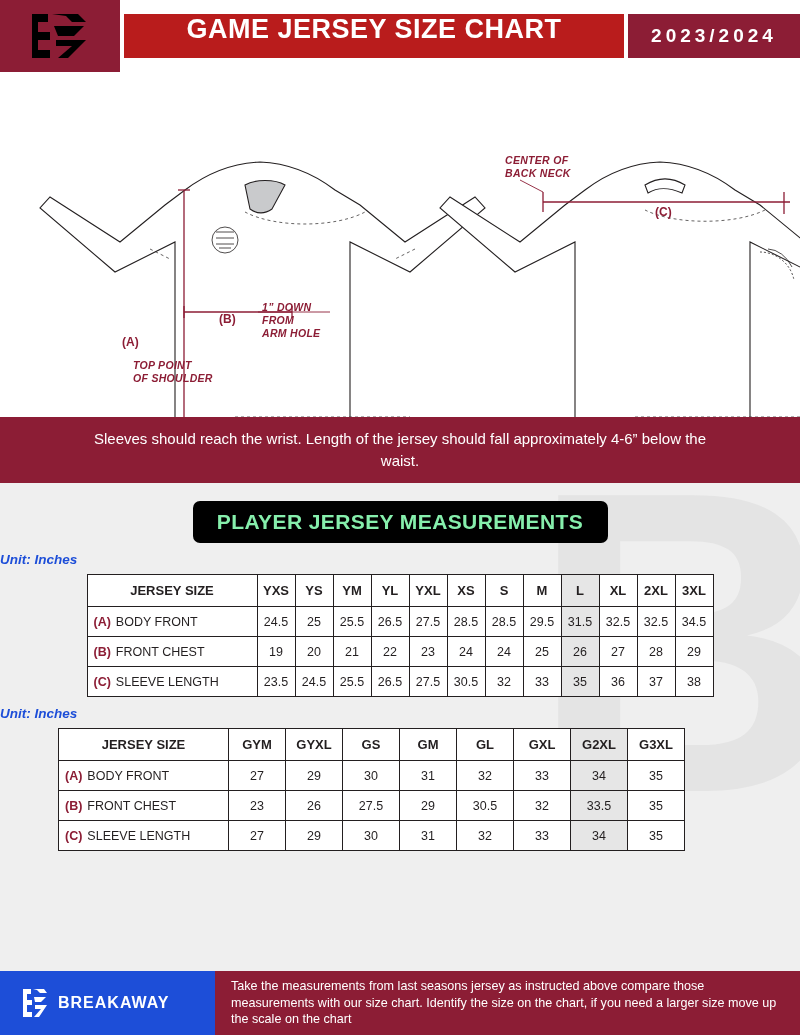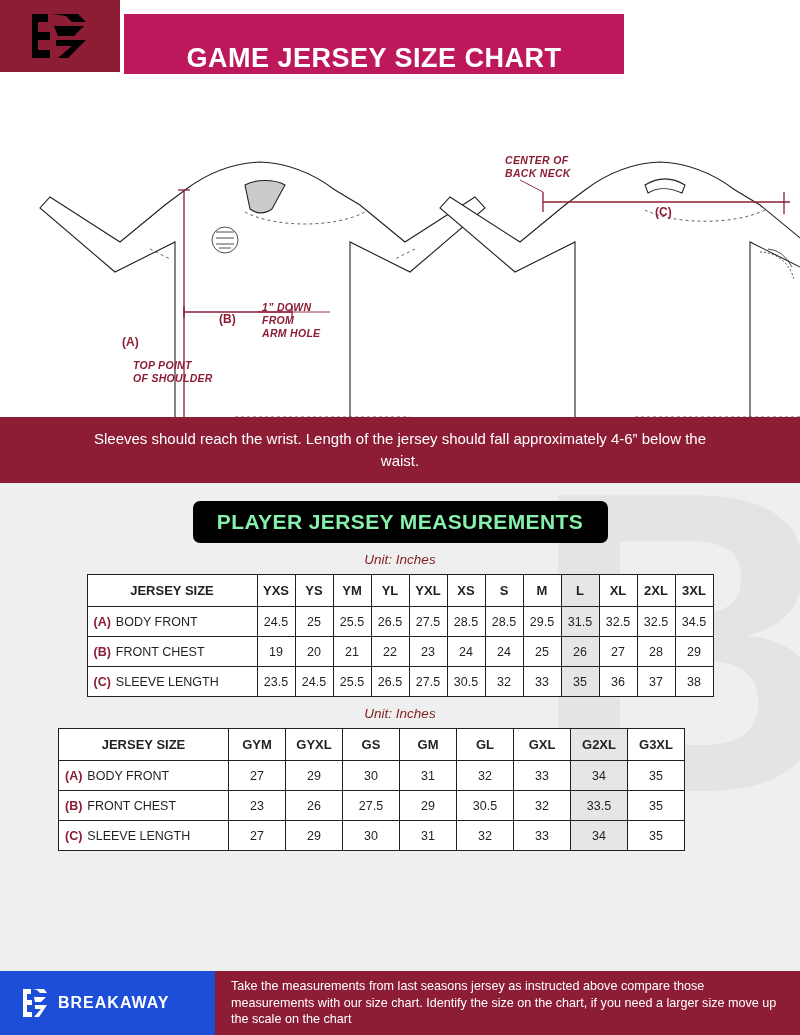--- a/index.html
+++ b/index.html
@@ -37,23 +37,23 @@
     position: absolute; left: 0; top: 0;
     width: 120px; height: 72px;
     background: #8c1d35;
   }
   .logo-box {
     position: absolute; left: 28px; top: 12px;
     width: 62px; height: 48px;
   }
   .title-bar {
     position: absolute; left: 124px; top: 14px;
-    right: 176px; height: 60px;
-    background: #be185d;
-    display: flex; align-items: flex-end; justify-content: center;
+    right: 176px; height: 44px;
+    background: #b91c1c;
+    display: flex; align-items: flex-start; justify-content: center;
   }
   .title-bar span {
     color: #ffffff;
     font-size: 27px;
     font-weight: bold;
     letter-spacing: 0.5px;
     font-family: "Liberation Sans", sans-serif;
   }
   .season-box {
     position: absolute; right: 0; top: 14px;
@@ -117,25 +117,24 @@
     border-radius: 7px;
     display: flex; align-items: center; justify-content: center;
   }
   .section-title span {
     color: #86efac;
     font-size: 21px;
     font-weight: bold;
     letter-spacing: 0.4px;
   }
   .unit {
-    text-align: center;
     font-size: 13.5px;
     font-style: italic;
-    font-weight: normal;
-    color: #7f1d1d;
+    font-weight: bold;
+    color: #1d4ed8;
     margin: 9px 0 7px 0;
   }
 
   
   table {
     border-collapse: collapse;
     background: transparent;
   }
   .size-table {
     margin: 0 auto;
@@ -212,20 +211,23 @@
   <div class="logo-box">
     <svg viewBox="0 0 62 48" width="62" height="48" aria-hidden="true">
       <polygon points="4,2 20,2 20,10 10,10 10,20 22,20 22,28 10,28 10,38 22,38 22,46 4,46" fill="#000"></polygon>
       <polygon points="24,2 50,2 58,10 44,10 38,4" fill="#000"></polygon>
       <polygon points="26,14 56,14 46,24 30,24" fill="#000"></polygon>
       <polygon points="28,28 58,28 40,46 30,46 44,34 28,34" fill="#000"></polygon>
     </svg>
   </div>
   <div class="title-bar">
     <span>GAME JERSEY SIZE CHART</span>
+  </div>
+  <div class="season-box">
+    <span>2023/2024</span>
   </div>
 </div>
 
 <div class="diagram">
   <svg width="800" height="345" viewBox="0 0 800 345">
     <g fill="#ffffff" stroke="#231f20" stroke-width="1.1">
 
       <path d="M125,123 C150,104 175,96 200,95 C225,96 250,104 275,123
                L300,138 L345,175 L415,130 L425,141 L350,205 L290,175
                L290,360 L115,360 L115,175 L55,205 L-20,141 L-10,130 L60,175 L105,138 Z" transform="translate(60,-5)"></path>

